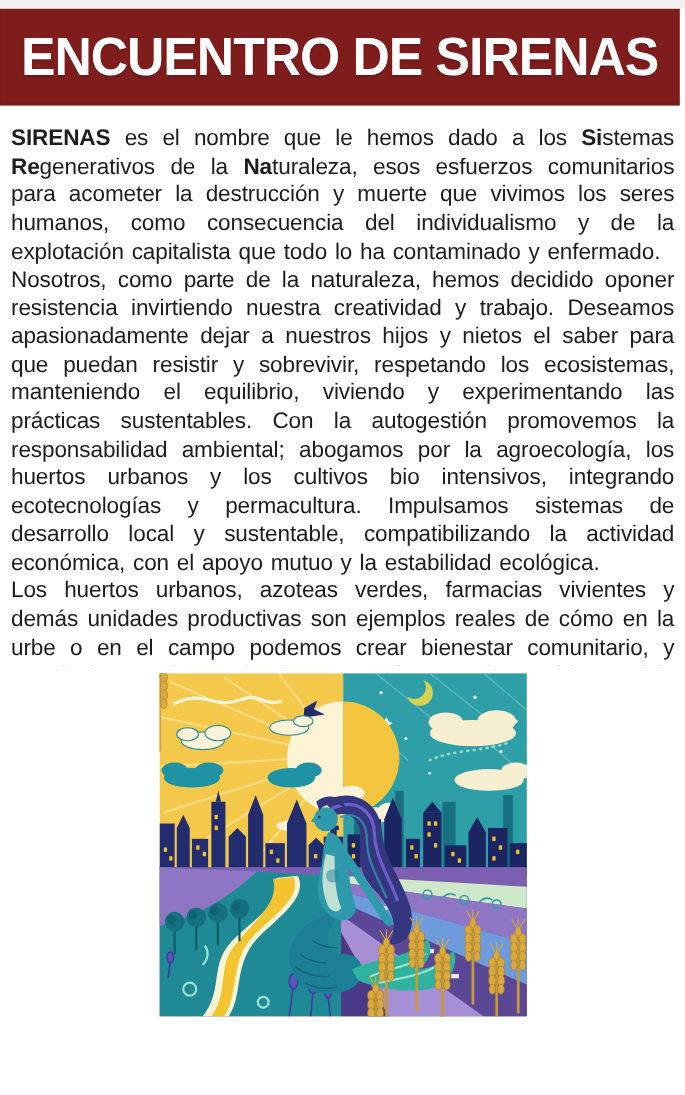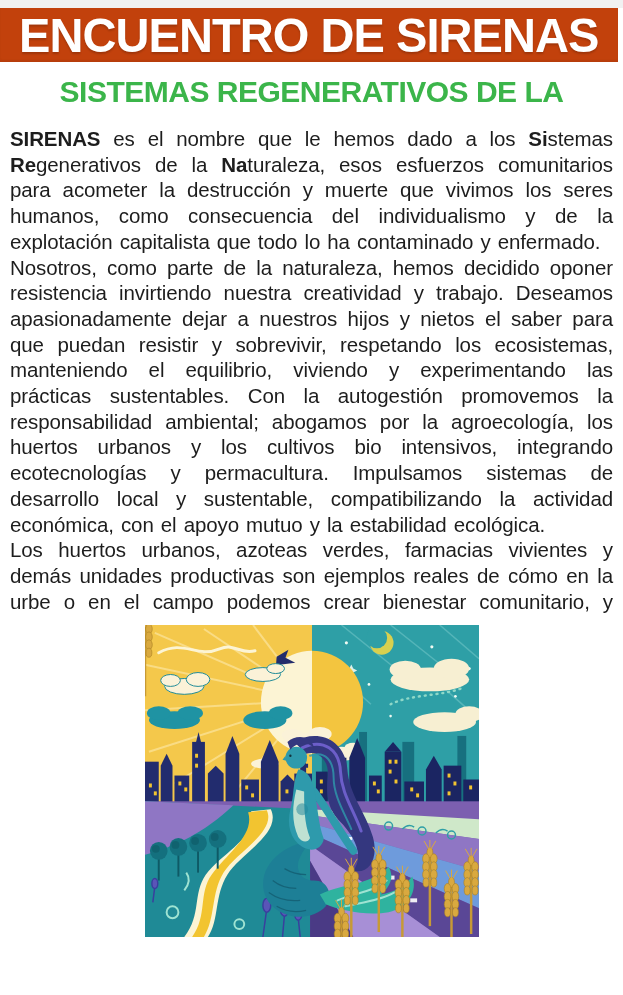--- a/index.html
+++ b/index.html
@@ -13,22 +13,22 @@
     width:623px;height:995px;
     margin:0 auto;
     background:#ffffff;
     overflow:hidden;
   }
   .page-edge-top{
     height:8px;background:#f1f1f1;
   }
   .header-banner{
     margin:0 5px 0 0;
-    height:54px;
-    background:#c2410c;
+    height:88px;
+    background:#7f1d1d;
     display:flex;align-items:center;justify-content:center;
     box-shadow:inset 0 -2px 2px rgba(0,0,0,0.06);
   }
   .header-banner .title{
     color:#ffffff;
     font-size:49px;
     font-weight:800;
     letter-spacing:-1px;
     transform:scaleX(0.96);
     white-space:nowrap;
@@ -69,21 +69,20 @@
 
 <div class="page">
 
   <div class="page-edge-top"></div>
 
   <div class="header-banner">
     <div class="title">ENCUENTRO DE SIRENAS</div>
   </div>
 
   <div class="subtitle">
-    <span>SISTEMAS REGENERATIVOS DE LA</span>
   </div>
 
   <div class="body-text">
     <p><span style="font-weight: 700;">SIRENAS</span><span> es el nombre que le hemos dado a los </span><span style="font-weight: 700;">Si</span><span>stemas </span><span style="font-weight: 700;">Re</span><span>generativos de la </span><span style="font-weight: 700;">Na</span><span>turaleza, esos esfuerzos comunitarios para acometer la destrucción y muerte que vivimos los seres humanos, como consecuencia del individualismo y de la explotación capitalista que todo lo ha contaminado y enfermado.</span></p>
     <p><span>Nosotros, como parte de la naturaleza, hemos decidido oponer resistencia invirtiendo nuestra creatividad y trabajo. Deseamos apasionadamente dejar a nuestros hijos y nietos el saber para que puedan resistir y sobrevivir, respetando los ecosistemas, manteniendo el equilibrio, viviendo y experimentando las prácticas sustentables. Con la autogestión promovemos la responsabilidad ambiental; abogamos por la agroecología, los huertos urbanos y los cultivos bio intensivos, integrando ecotecnologías y permacultura. Impulsamos sistemas de desarrollo local y sustentable, compatibilizando la actividad económica, con el apoyo mutuo y la estabilidad ecológica.</span></p>
     <p><span>Los huertos urbanos, azoteas verdes, farmacias vivientes y demás unidades productivas son ejemplos reales de cómo en la urbe o en el campo podemos crear bienestar comunitario, y contribuir a un futuro donde seamos la naturaleza, el buen vivir, el buen comer y el afecto.</span></p>
   </div>
 
   <div class="illustration-wrap" aria-label="Ilustración estilizada: sirena de piel turquesa y cabello índigo sentada entre campos agrícolas morados con espigas doradas de trigo; escena dividida día y noche con medio sol y luna creciente, siluetas de ciudad, nubes y camino amarillo serpenteante">
     <svg viewBox="0 0 340 315" preserveAspectRatio="none" role="img">

